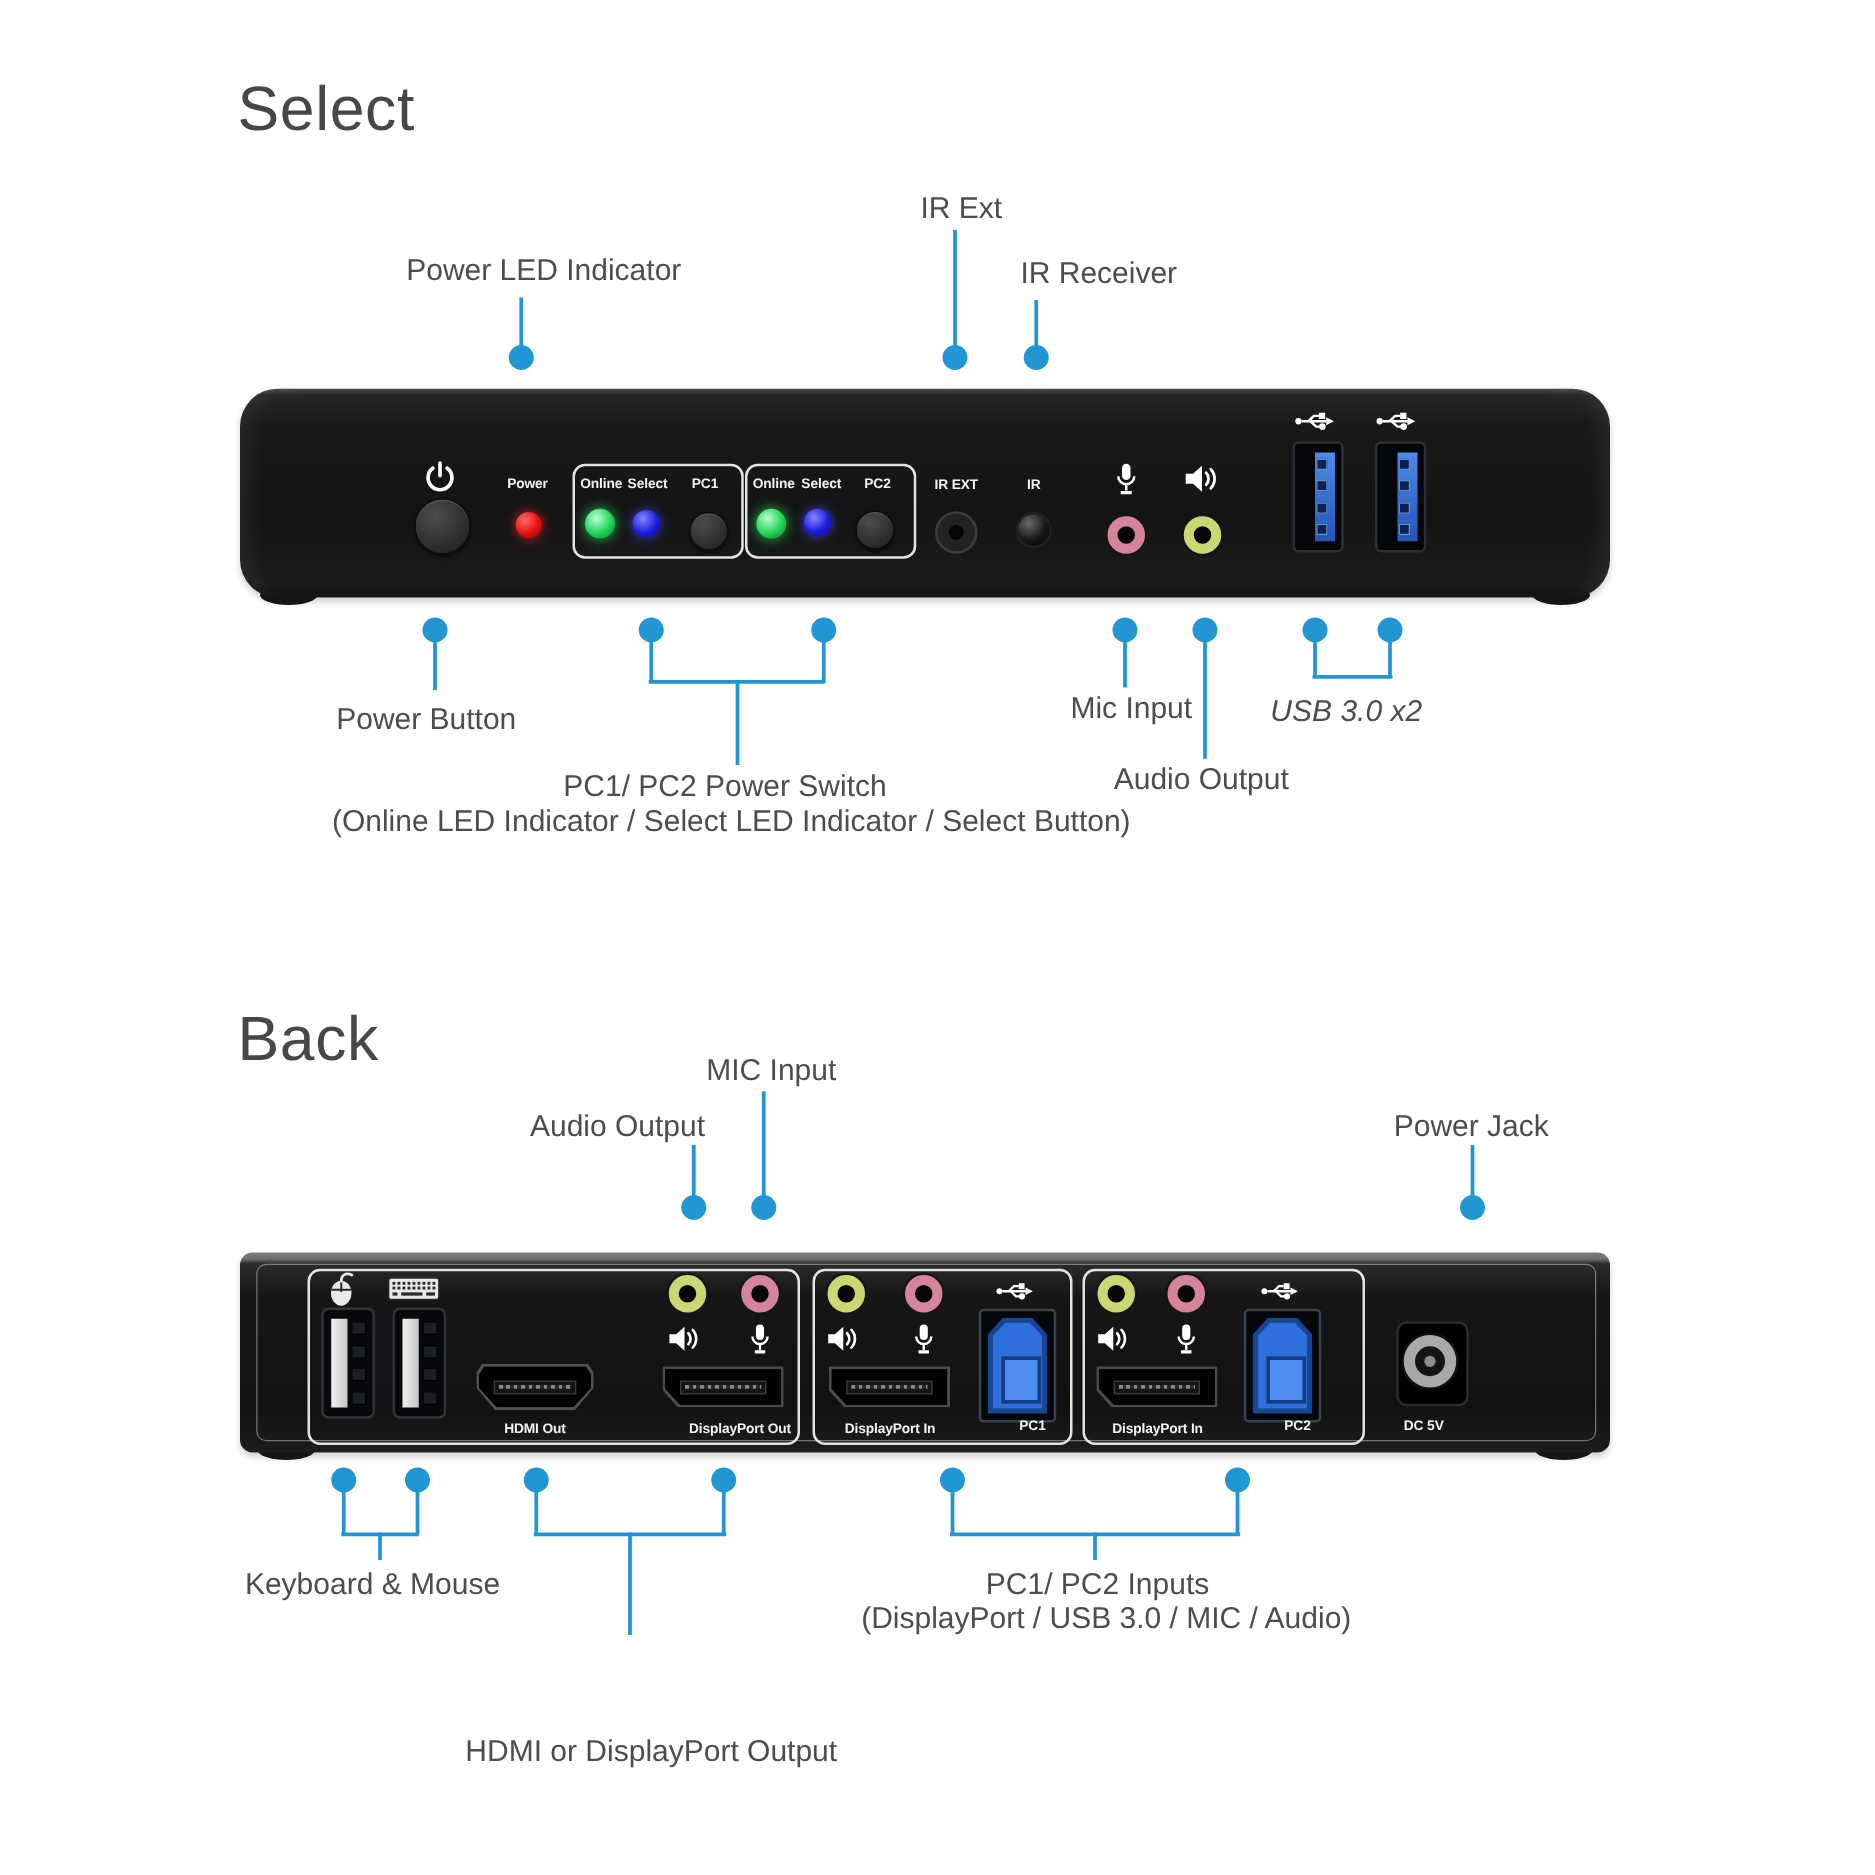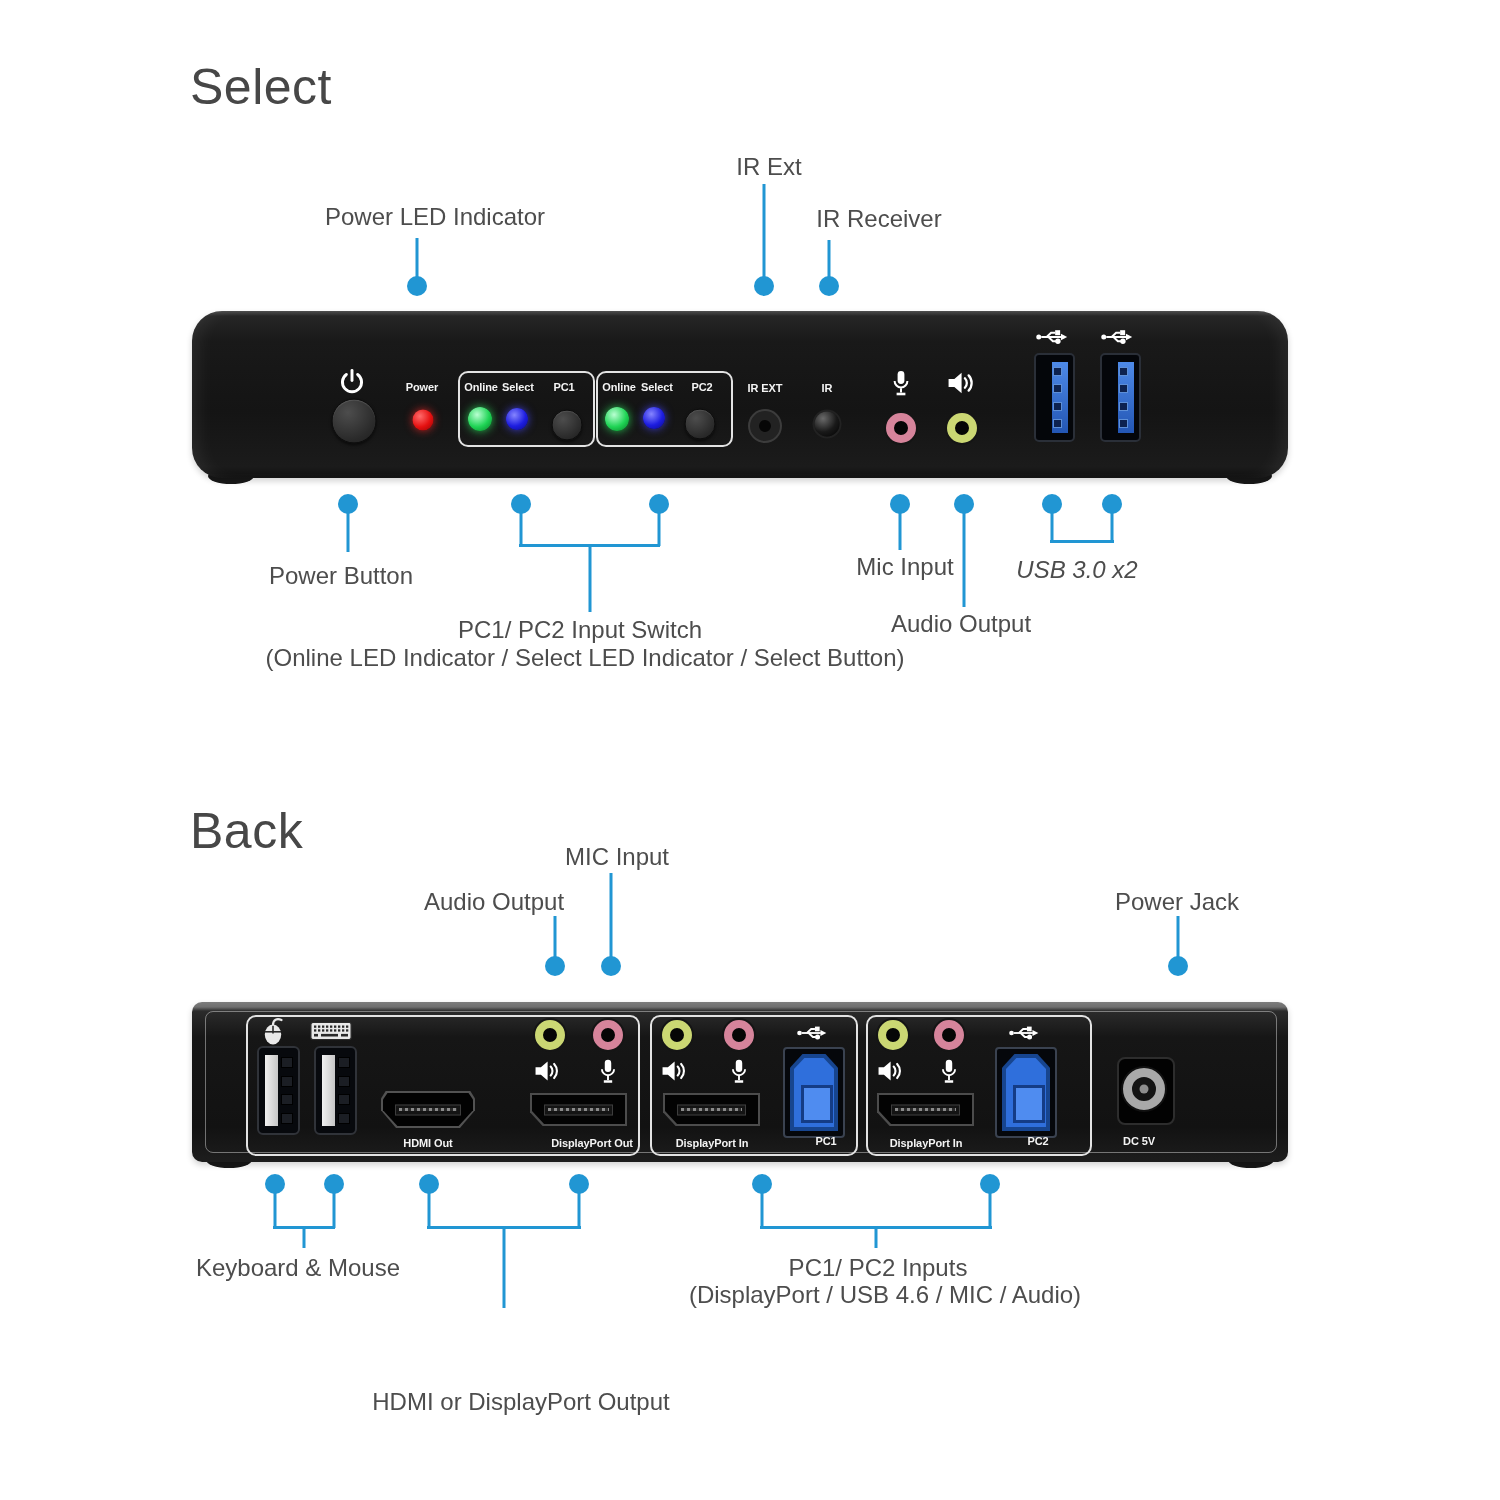--- a/index.html
+++ b/index.html
@@ -192,21 +192,21 @@
   <div class="dot" style="left:348px;top:504px;"></div>
   <div class="vl" style="left:348px;top:512px;height:40px;"></div>
   <div class="lbl" style="left:341px;top:562px;">Power Button</div>
 
   <div class="dot" style="left:521px;top:504px;"></div>
   <div class="dot" style="left:659px;top:504px;"></div>
   <div class="vl" style="left:521px;top:512px;height:34px;"></div>
   <div class="vl" style="left:659px;top:512px;height:34px;"></div>
   <div class="hl" style="left:519px;top:544px;width:141px;"></div>
   <div class="vl" style="left:590px;top:544px;height:68px;"></div>
-  <div class="lbl" style="left:580px;top:616px;">PC1/ PC2 Input Switch</div>
+  <div class="lbl" style="left:580px;top:616px;">PC1/ PC2 Power Switch</div>
   <div class="lbl" style="left:585px;top:644px;">(Online LED Indicator / Select LED Indicator / Select Button)</div>
 
   <div class="dot" style="left:900px;top:504px;"></div>
   <div class="vl" style="left:900px;top:512px;height:38px;"></div>
   <div class="lbl" style="left:905px;top:553px;">Mic Input</div>
 
   <div class="dot" style="left:964px;top:504px;"></div>
   <div class="vl" style="left:964px;top:512px;height:95px;"></div>
   <div class="lbl" style="left:961px;top:610px;">Audio Output</div>
 
@@ -425,15 +425,15 @@
   <div class="vl" style="left:504px;top:1226px;height:82px;"></div>
   <div class="lbl" style="left:521px;top:1388px;">HDMI or DisplayPort Output</div>
 
   <div class="dot" style="left:762px;top:1184px;"></div>
   <div class="dot" style="left:990px;top:1184px;"></div>
   <div class="vl" style="left:762px;top:1192px;height:36px;"></div>
   <div class="vl" style="left:990px;top:1192px;height:36px;"></div>
   <div class="hl" style="left:760px;top:1226px;width:232px;"></div>
   <div class="vl" style="left:876px;top:1226px;height:22px;"></div>
   <div class="lbl" style="left:878px;top:1254px;">PC1/ PC2 Inputs</div>
-  <div class="lbl" style="left:885px;top:1281px;">(DisplayPort / USB 4.6 / MIC / Audio)</div>
+  <div class="lbl" style="left:885px;top:1281px;">(DisplayPort / USB 3.0 / MIC / Audio)</div>
 
 </div>
 
 </body></html>

